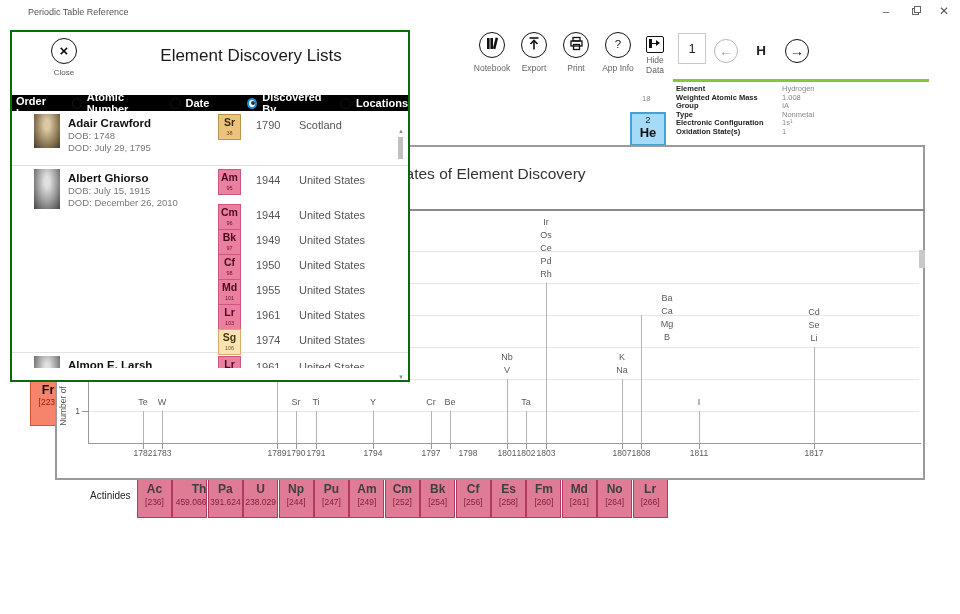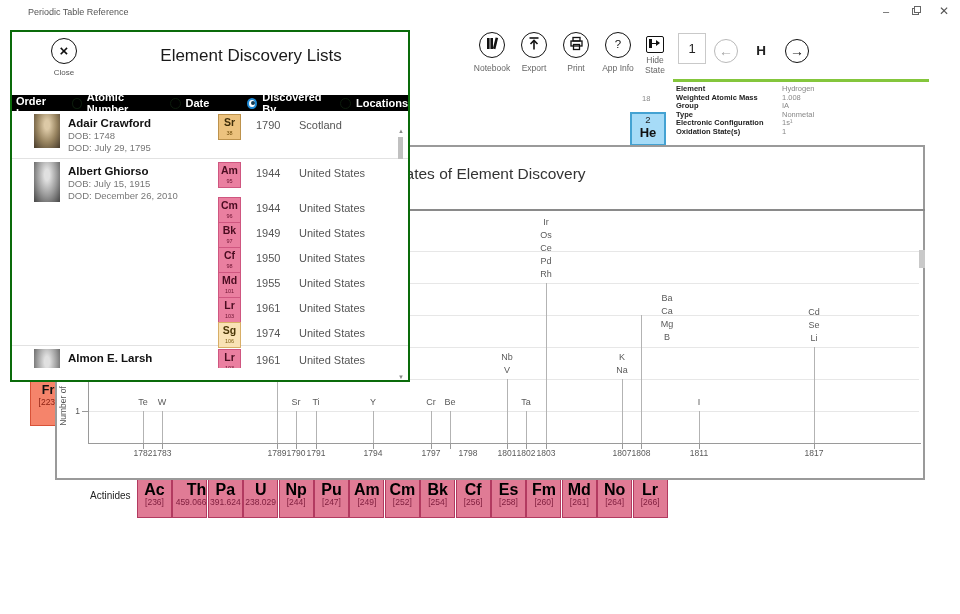--- a/index.html
+++ b/index.html
@@ -51,21 +51,21 @@
   
   #fr-tile { position:absolute; left:30px; top:372px; width:36px; height:54px; background:#f5846b;
     border:1.5px solid #d85238; text-align:center; z-index:1; }
   #fr-number { font-size:8px; color:#7c1206; line-height:10px; }
   #fr-symbol { font-size:12.5px; font-weight:bold; color:#111; line-height:14px; }
   #fr-mass { font-size:8.5px; color:#8a1f10; line-height:11px; }
   #actinides-label { position:absolute; left:90px; top:490px; font-size:10px; font-weight:normal; color:#222; z-index:1; }
   .act-tile { position:absolute; top:472px; width:35px; height:46px; background:#e07b95; border:1px solid #b23a60;
     text-align:center; z-index:1; }
   .act-num { font-size:7.5px; color:#7e1d3d; line-height:9px; }
-  .act-sym { font-size:16px; font-weight:bold; color:#000000; line-height:15px; }
+  .act-sym { font-size:12px; font-weight:bold; color:#404040; line-height:15px; }
   .act-mass { font-size:8.5px; color:#7e1d3d; line-height:11px; }
 
   
   #chart-layer { position:absolute; inset:0; z-index:2; }
   #chart-panel { position:absolute; left:55px; top:145px; width:870px; height:335px; background:#fff; border:2px solid #9a9a9a; }
   #chart-title { position:absolute; left:57px; top:165px; width:866px; text-align:center; font-size:15.5px; color:#333; }
   #chart-sep { position:absolute; left:55px; top:209px; width:870px; height:1.6px; background:#8a8a8a; }
   .gridline { position:absolute; left:89px; width:830px; height:1px; background:#e7e7e7; }
   #y-axis { position:absolute; left:88px; top:213px; width:1px; height:230px; background:#9a9a9a; }
   #x-axis { position:absolute; left:88px; top:443px; width:833px; height:1px; background:#9a9a9a; }
@@ -171,21 +171,21 @@
           </svg></div>
       </div>
       <div class="toollabel" style="left: 590px;">App Info</div>
     </div>
   <div id="hide-data-icon">
     <span class="bar"></span>
       <span class="arr"></span>
   </div>
   <div id="hide-data-label">
       <div>Hide</div>
-      <div>State</div>
+      <div>Data</div>
     </div>
   <div id="page-box">1</div>
   <div class="navcirc" id="nav-back">←</div>
   <div id="nav-symbol">H</div>
   <div class="navcirc" id="nav-fwd">→</div>
 
   <div id="info-accent" style="background: rgb(132, 198, 60);"></div>
   <div id="info-rows">
       <div class="info-row"><div class="info-k" style="display: inline-block;">Element</div><div class="info-v" style="display: inline;">Hydrogen</div></div>
       <div class="info-row"><div class="info-k" style="display: inline-block;">Weighted Atomic Mass</div><div class="info-v" style="display: inline;">1.008</div></div>
@@ -426,21 +426,21 @@
         <div class="radio-opt gap">
           <div class="radio-circ sel"></div>
           <div class="radio-label">Discovered By</div>
         </div>
         <div class="radio-opt">
           <div class="radio-circ"></div>
           <div class="radio-label">Locations</div>
         </div>
       </div>
     <div id="dlg-list">
-        <div class="person-row" style="height: 48px;">
+        <div class="person-row" style="height: 55px;">
           <div class="photo sepia" style="top: 3px; height: 34px;"></div>
           <div class="p-name" style="top: 6px;">Adair Crawford</div>
           <div class="p-dob" style="top: 19px;">DOB: 1748</div>
           <div class="p-dod" style="top: 31px;">DOD: July 29, 1795</div>
           <div class="entry" style="top: 3px;">
             <div class="etile tan">
               <div class="sym">Sr</div>
               <div class="num">38</div>
             </div>
             <div class="e-year">1790</div>

